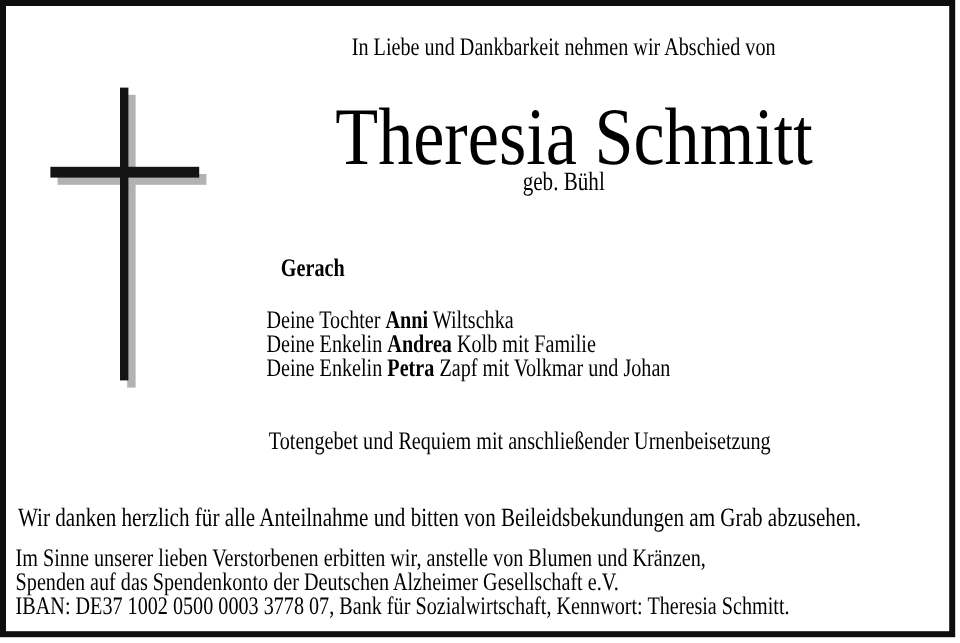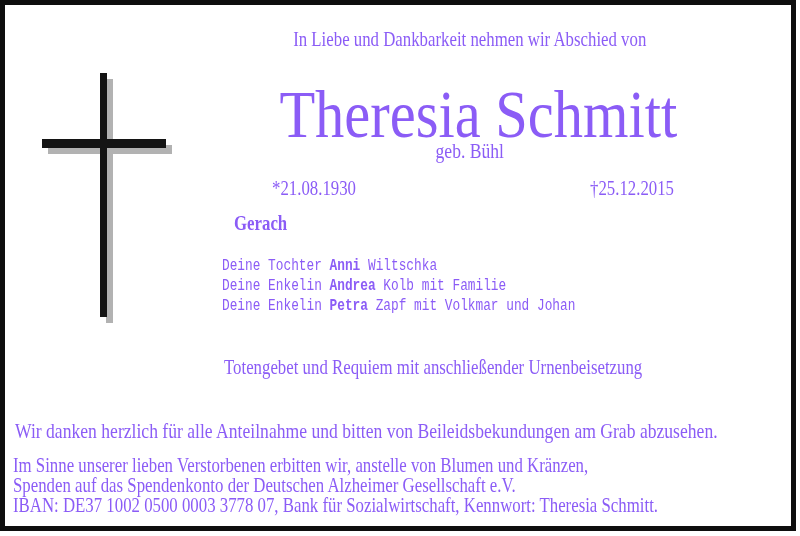--- a/index.html
+++ b/index.html
@@ -4,21 +4,21 @@
 <style>
   html,body { margin:0; padding:0; background:#ffffff; }
   .canvas {
     position:relative; width:800px; height:536px; background:#ffffff;
     overflow:hidden; font-family:"Liberation Serif", serif; color:#000;
   }
   .sheet {
     position:absolute; left:0; top:0; width:796px; height:531px;
     box-sizing:border-box; border:5px solid #0e0e0e; background:#ffffff;
   }
-  .t { position:absolute; white-space:nowrap; color:#8b5cf6; }
+  .t { position:absolute; white-space:nowrap; color:#000000; }
   .center { text-align:center; }
   .bold { font-weight:bold; }
   
   .cx  { display:inline-block; transform:scaleX(0.80); transform-origin:left top; }
   .cxc { display:inline-block; transform:scaleX(0.80); transform-origin:center top; }
   .cxr { display:inline-block; transform:scaleX(0.80); transform-origin:right top; }
   .cxh { display:inline-block; transform:scaleX(0.86); transform-origin:center top; }
   .bar { position:absolute; }
   .mline { height:20px; }
 </style>
@@ -40,30 +40,26 @@
   </div>
 
   <div class="t center" style="left:228px; top:80px; width:500px; font-size:68px; line-height:68px;">
     <span class="cxh">Theresia Schmitt</span>
   </div>
 
   <div class="t center" style="left:220px; top:140px; width:500px; font-size:22px; line-height:21px;font-family:Liberation Serif, serif;">
     <span class="cxc">geb. Bühl</span>
   </div>
 
-  <div class="t" style="left:272px; top:178px; width:402px; font-size:21px; line-height:21px; display:flex; justify-content:space-between;">
-    <span class="cx">*21.08.1930</span>
-    <span class="cxr">†25.12.2015</span>
-  </div>
 
   <div class="t bold" style="left:234px; top:213px; font-size:21px; line-height:21px;">
     <span class="cx">Gerach</span>
   </div>
 
-  <div class="t" style="left:222px; top:256px; font-size:16px; line-height:20px;font-family:Liberation Mono, monospace;">
+  <div class="t" style="left:222px; top:256px; font-size:21px; line-height:20px;">
     <div class="mline">
       <span class="cx">
         <span>Deine Tochter</span>
         <span class="bold">Anni</span>
         <span>Wiltschka</span>
       </span>
     </div>
     <div class="mline">
       <span class="cx">
         <span>Deine Enkelin</span>

